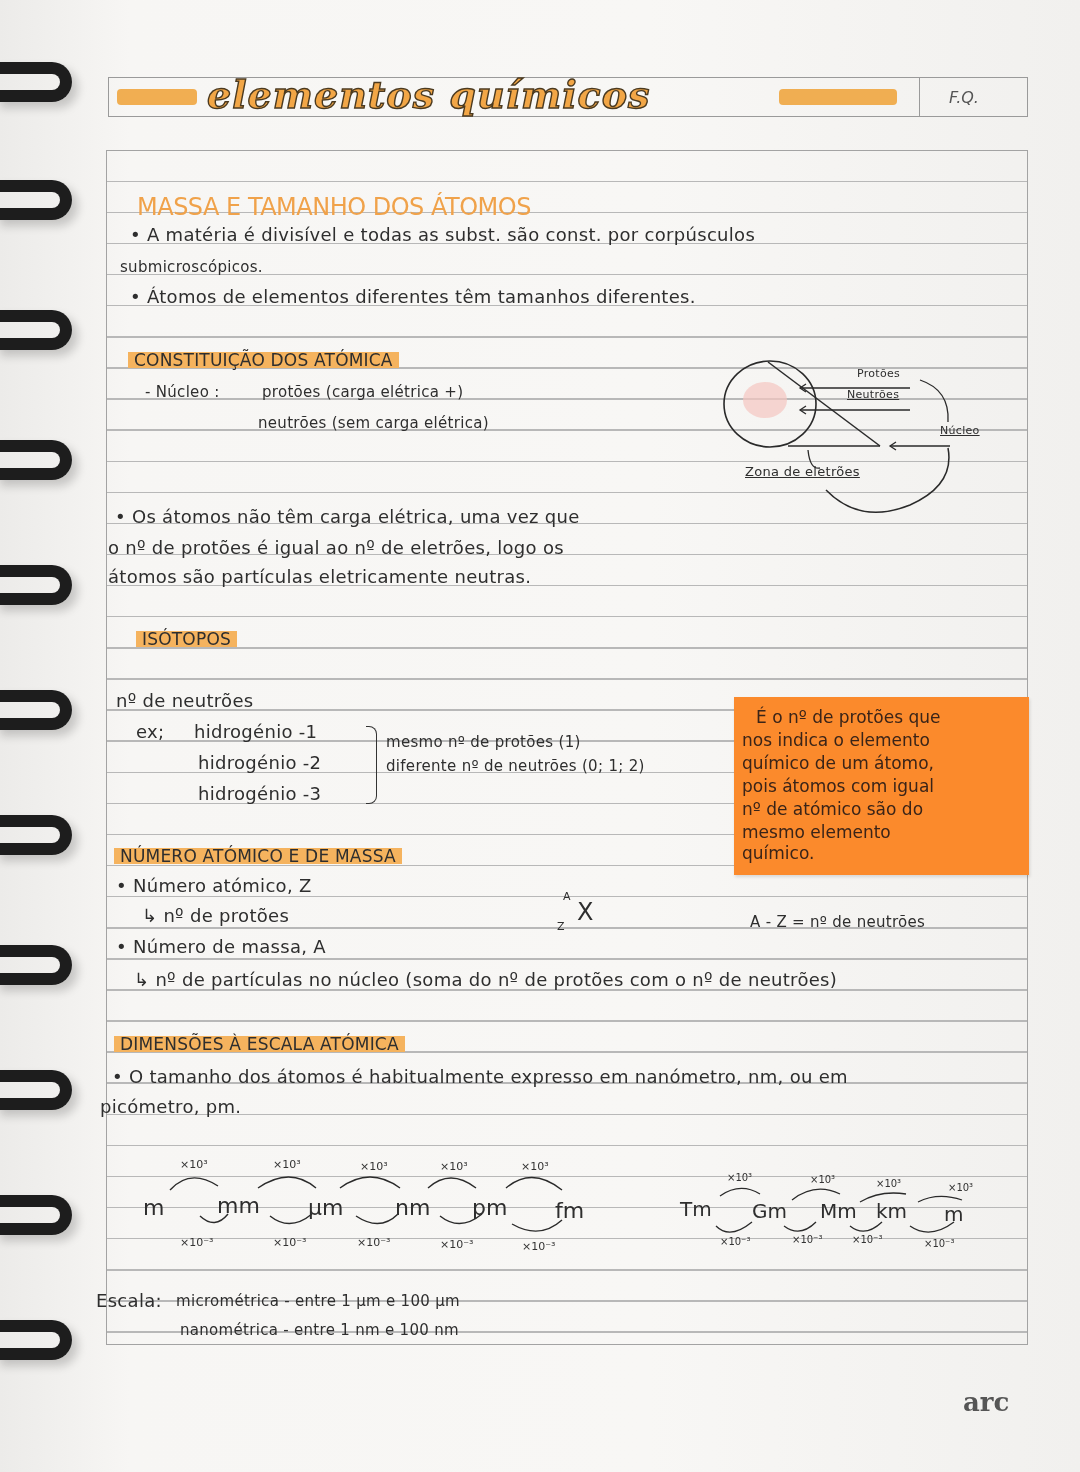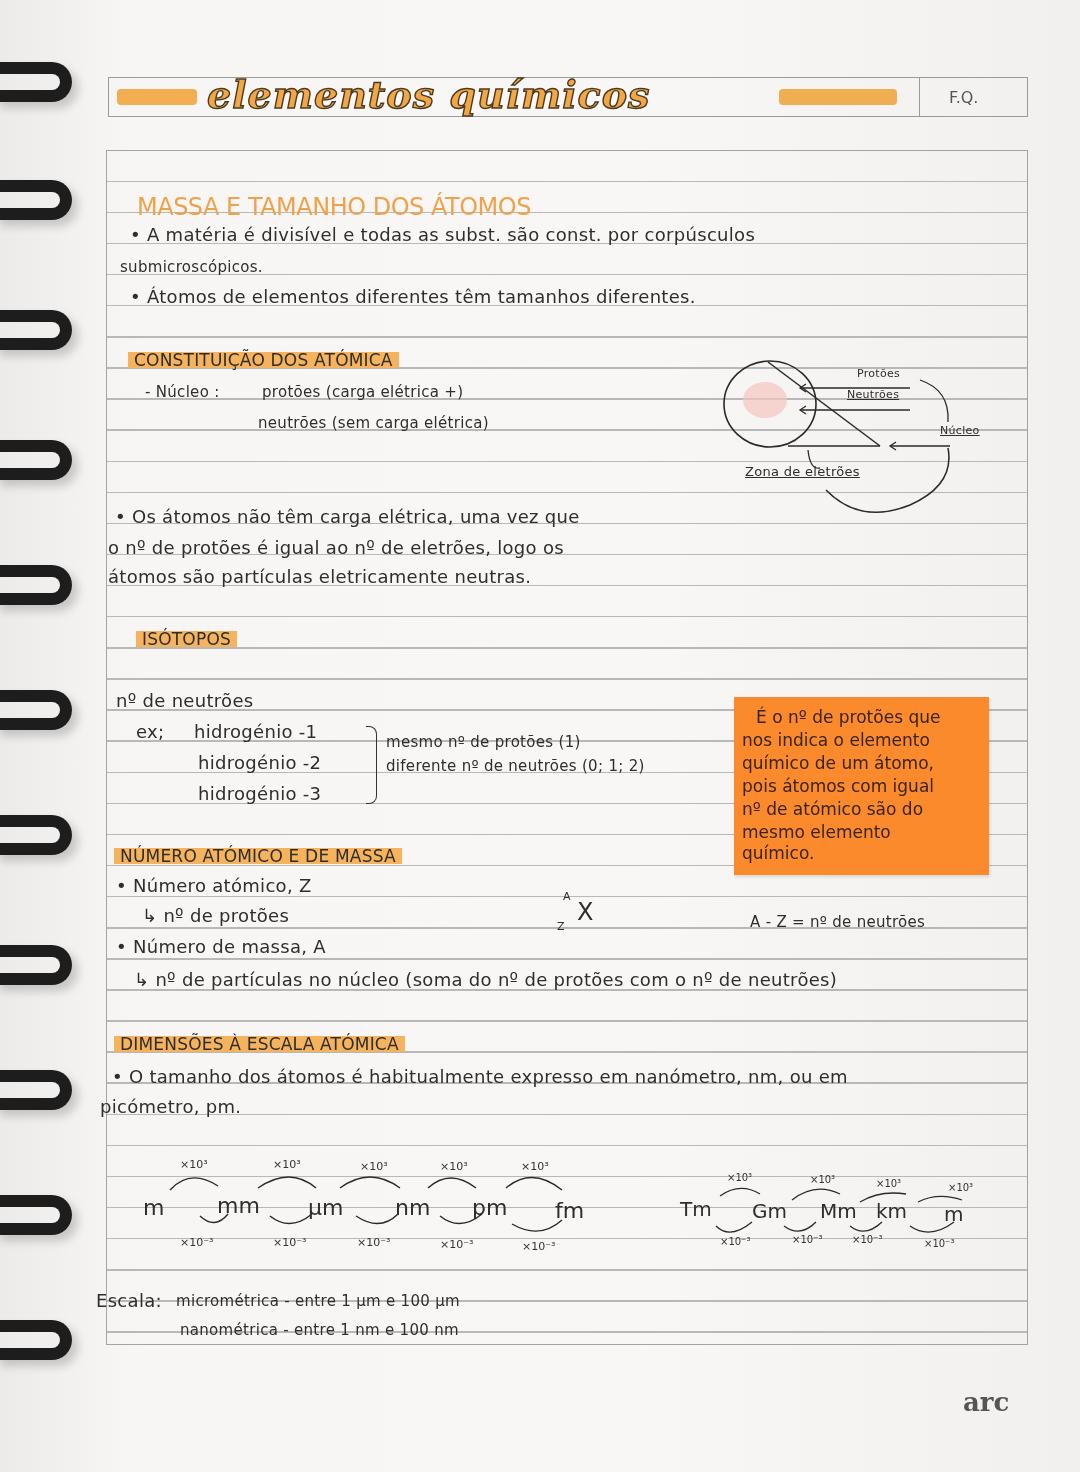--- a/index.html
+++ b/index.html
@@ -12,29 +12,29 @@
         border:12px solid #1d1d1d;border-left:none;box-sizing:border-box;
         box-shadow:6px 6px 10px rgba(0,0,0,.18);}
   .ring::after{content:"";position:absolute;left:-10px;top:8px;width:52px;height:44px;
         background:rgba(120,120,120,.25);border-radius:50%;z-index:-1;filter:blur(4px);}
   
   .title-box{position:absolute;left:108px;top:77px;width:920px;height:40px;border:1.5px solid #9a9a9a;box-sizing:border-box;}
   .title-box .divider{position:absolute;left:810px;top:0;bottom:0;border-left:1.5px solid #9a9a9a;}
   .hl-bar{position:absolute;top:11px;height:16px;background:#f0a640;border-radius:4px;opacity:.9;}
   .title-text{position:absolute;left:98px;top:-6px;font-family:"DejaVu Serif",serif;font-size:38px;font-weight:bold;
         font-style:italic;color:#f2a646;-webkit-text-stroke:1.4px #4b3a20;letter-spacing:1px;white-space:nowrap;}
-  .subject{position:absolute;left:840px;top:10px;font-size:16px;color:#555;}
+  .subject{position:absolute;left:840px;top:10px;font-size:16px;color:#555;font-style:italic;}
   
   .sheet{position:absolute;left:106px;top:150px;width:922px;height:1195px;border:1.5px solid #a3a3a3;box-sizing:border-box;
         background:repeating-linear-gradient(180deg,transparent 0,transparent 29.6px,#b8b8b8 29.6px,#b8b8b8 31.1px);}
   .t{position:absolute;white-space:nowrap;font-size:18px;color:#2e2e2e;letter-spacing:.3px;}
   .small{font-size:15px;}
   .orange{color:#f0a24a;font-size:24px;letter-spacing:-.5px;}
   .hl{background:linear-gradient(180deg,transparent 10%,#f5b35e 10%,#f5b35e 92%,transparent 92%);padding:0 6px;font-size:17px;letter-spacing:.2px;}
-  .sticky{position:absolute;left:734px;top:697px;width:255px;height:178px;background:#fb8a2c;
+  .sticky{position:absolute;left:734px;top:697px;width:295px;height:178px;background:#fb8a2c;
         box-shadow:1px 2px 3px rgba(0,0,0,.12);}
   .sticky .line{position:absolute;left:8px;font-size:17px;color:#3a2418;white-space:nowrap;}
   .brace{position:absolute;border:1.6px solid #333;border-left:none;border-radius:0 8px 8px 0;}
   svg{position:absolute;overflow:visible;}
   .unit{position:absolute;font-size:22px;color:#2e2e2e;}
   .mul{position:absolute;font-size:11px;color:#333;white-space:nowrap;}
   .brand{position:absolute;left:963px;top:1387px;font-family:"DejaVu Serif",serif;font-size:26px;font-weight:bold;color:#555;}
 </style>
 </head>
 <body>

